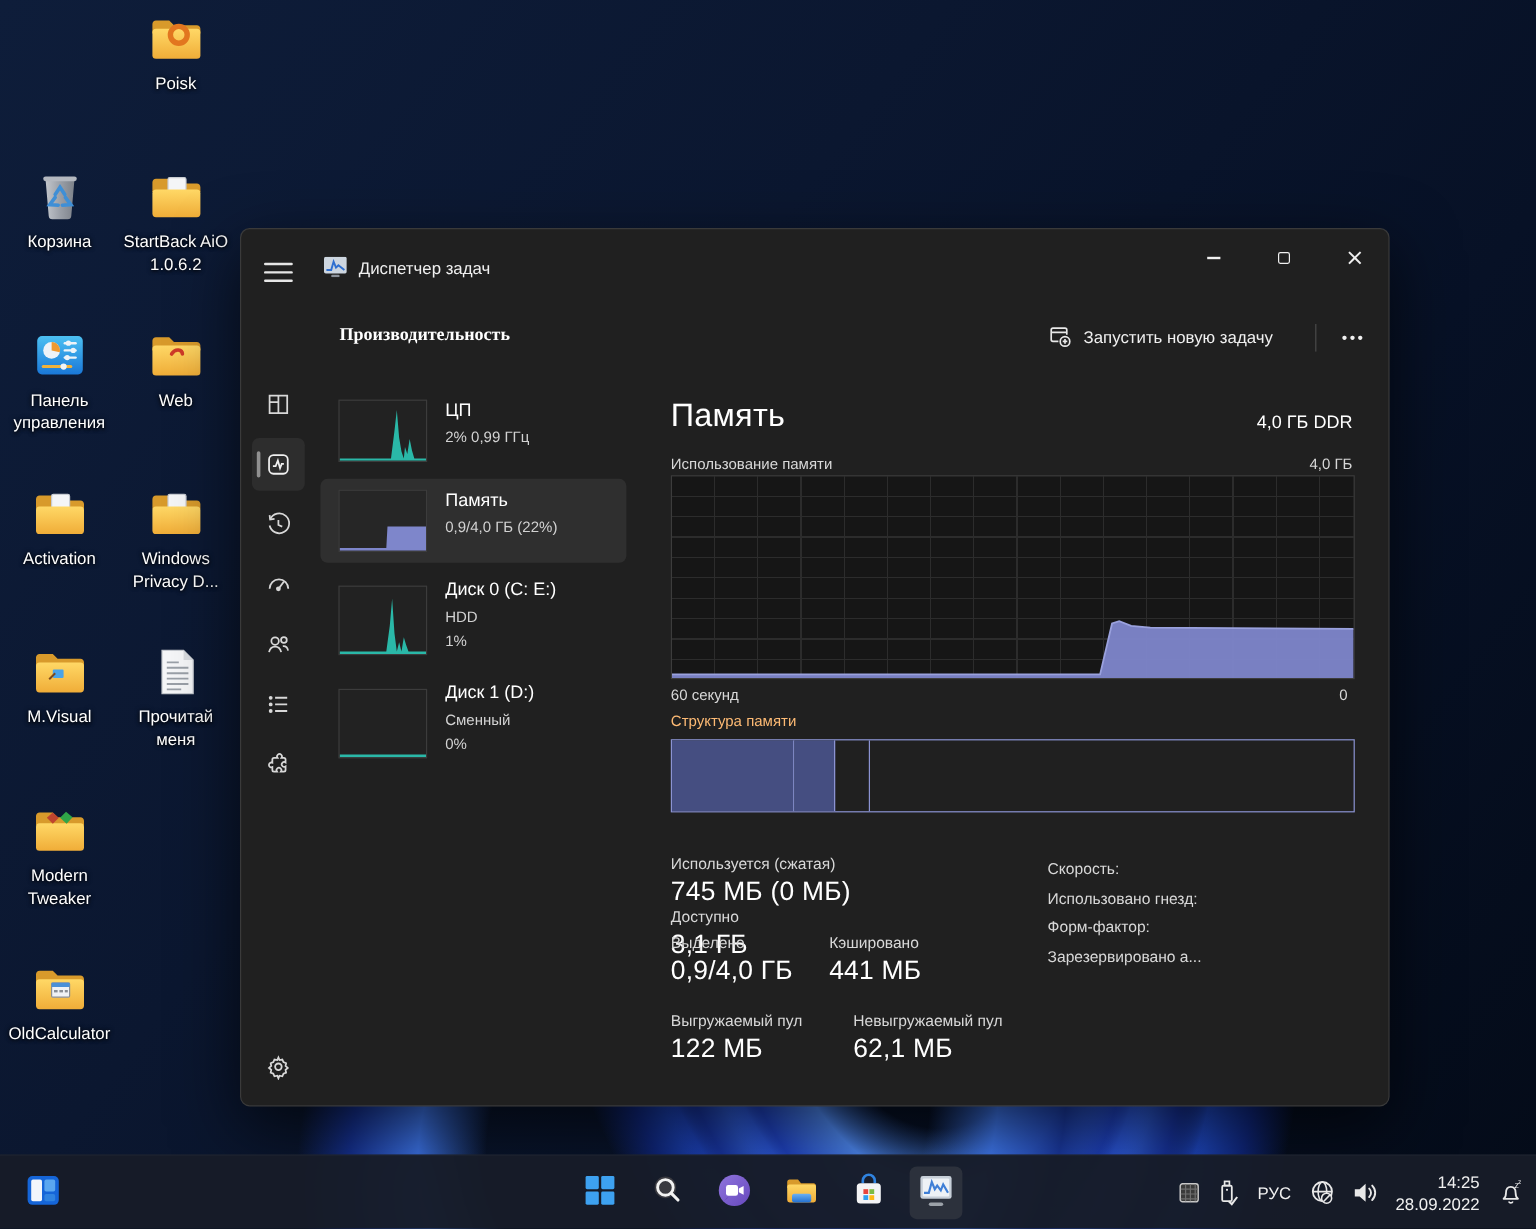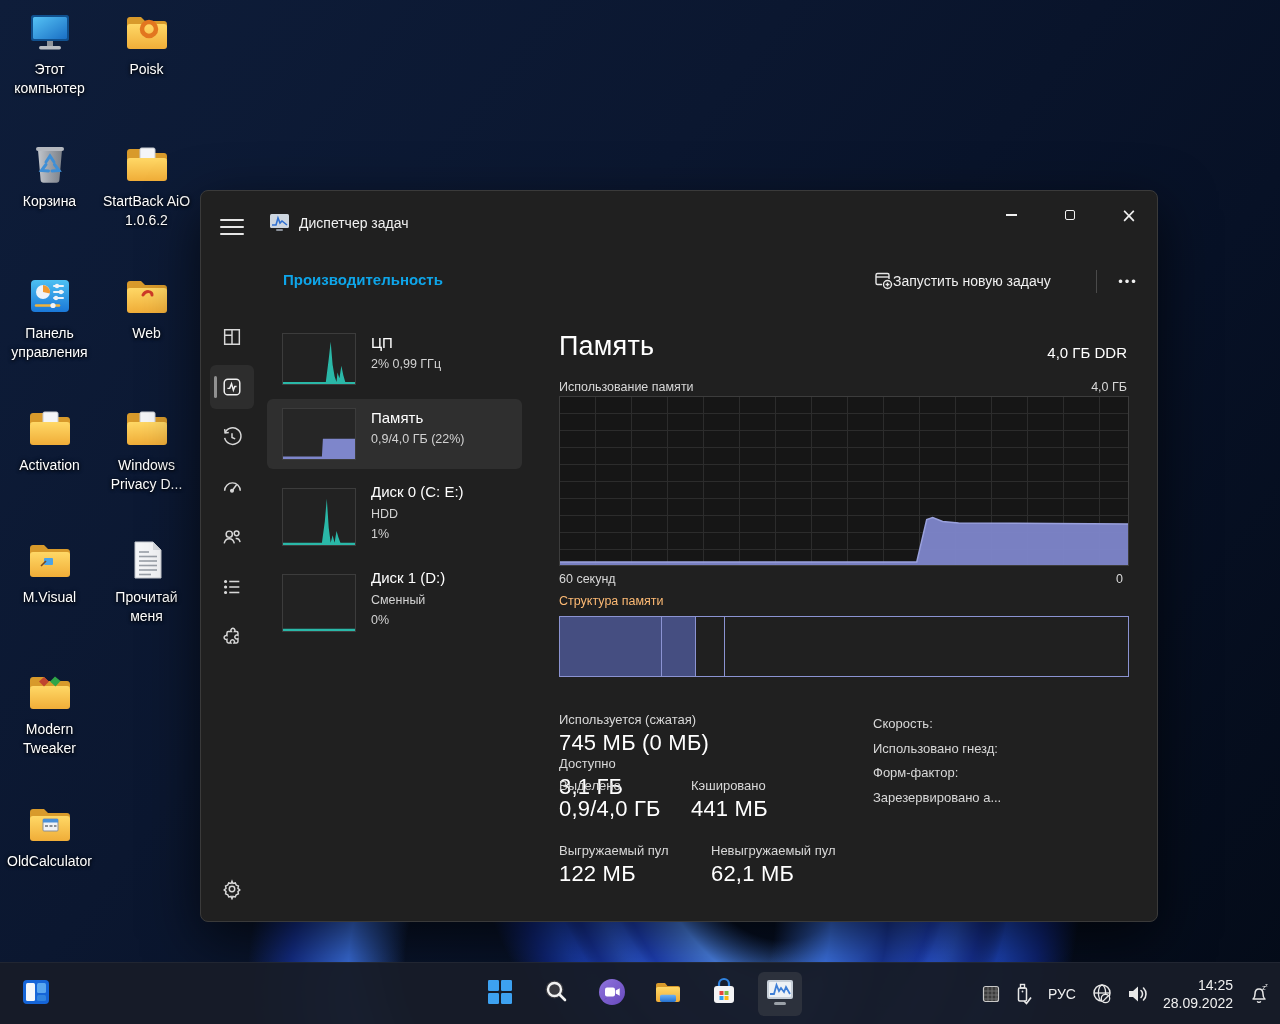--- a/index.html
+++ b/index.html
@@ -50,22 +50,22 @@
   .rail { position:absolute; left:0; top:64px; bottom:0; width:62px; }
   .rail-item { position:absolute; left:9px; width:44px; height:44px; border-radius:6px;
     display:flex; align-items:center; justify-content:center; cursor:pointer; }
   .rail-item.sel { background:#2d2d2d; }
   .rail-accent { position:absolute; left:4px; width:3px; height:22px; border-radius:2px; background:#909090; }
   .rail-item svg { display:block; }
   .rail-settings { position:absolute; left:9px; bottom:8px; width:44px; height:44px; border-radius:6px;
     display:flex; align-items:center; justify-content:center; cursor:pointer; }
 
   
-  .page-title { position:absolute; left:82px; top:80px; font-size:15px; font-weight:700; color:#0ea5e9; }
-  .runtask { position:absolute; left:660px; top:71px; height:38px; padding:0 12px; display:flex; align-items:center; 
+  .page-title { position:absolute; left:82px; top:80px; font-size:15px; font-weight:700; color:#ffffff;font-family:Liberation Serif, serif; }
+  .runtask { position:absolute; left:660px; top:71px; height:38px; padding:0 12px; display:flex; align-items:center; gap:10px;
     border-radius:5px; cursor:pointer; }
   .runtask span { font-size:14px; color:#f0f0f0; }
   .hdr-divider { position:absolute; left:895px; top:79px; width:1px; height:23px; background:#4a4a4a; }
   .more-btn { position:absolute; left:908px; top:76px; width:38px; height:28px; display:flex; align-items:center; justify-content:center;
     font-size:13px; letter-spacing:2px; color:#f0f0f0; cursor:pointer; border-radius:4px; }
 
   
   .plist-item { position:absolute; left:66px; width:255px; cursor:pointer; border-radius:6px; }
   .plist-item.sel { background:#2f2f2f; }
   .mini { position:absolute; left:15px; width:74px; height:52px; background:#222; border:1px solid #3c3c3c; }
@@ -125,35 +125,20 @@
 
 <div class="screen">
   <div class="wallpaper">
     <div class="bloom b1"></div>
       <div class="bloom b2"></div>
       <div class="bloom b3"></div>
       <div class="bloom b4"></div>
   </div>
 
   <div class="dicons">
-    <div class="dicon" style="left:0;top:8px">
-      <span><svg width="48" height="48" viewBox="0 0 48 48">
-        <rect x="5" y="7" width="38" height="26" rx="2.5" fill="#10508e"></rect>
-        <rect x="7" y="9" width="34" height="22" rx="1.5" fill="url(#scr)"></rect>
-        <defs>
-              <linearGradient id="scr" x1="0" y1="0" x2="1" y2="1">
-          <stop offset="0" stop-color="#55c2f5"></stop>
-                <stop offset="1" stop-color="#1a6fc4"></stop>
-              </linearGradient>
-            </defs>
-        <rect x="21" y="33" width="6" height="5" fill="#8f949b"></rect>
-        <rect x="13" y="38" width="22" height="3.5" rx="1.7" fill="#b9bdc3"></rect>
-          </svg></span>
-      <div class="dlabel">Этот компьютер</div>
-    </div>
 
     <div class="dicon" style="left:97px;top:8px">
       <span><svg width="48" height="48" viewBox="0 0 48 48">
         <path d="M4 12c0-1.7 1.3-3 3-3h11l4 4h19c1.7 0 3 1.3 3 3v4H4z" fill="#d89a2b"></path>
         <rect x="4" y="16" width="40" height="25" rx="3" fill="url(#fg1)"></rect>
         <defs>
               <linearGradient id="fg1" x1="0" y1="0" x2="0" y2="1">
           <stop offset="0" stop-color="#ffd866"></stop>
                 <stop offset="1" stop-color="#f0ad38"></stop>
               </linearGradient>

